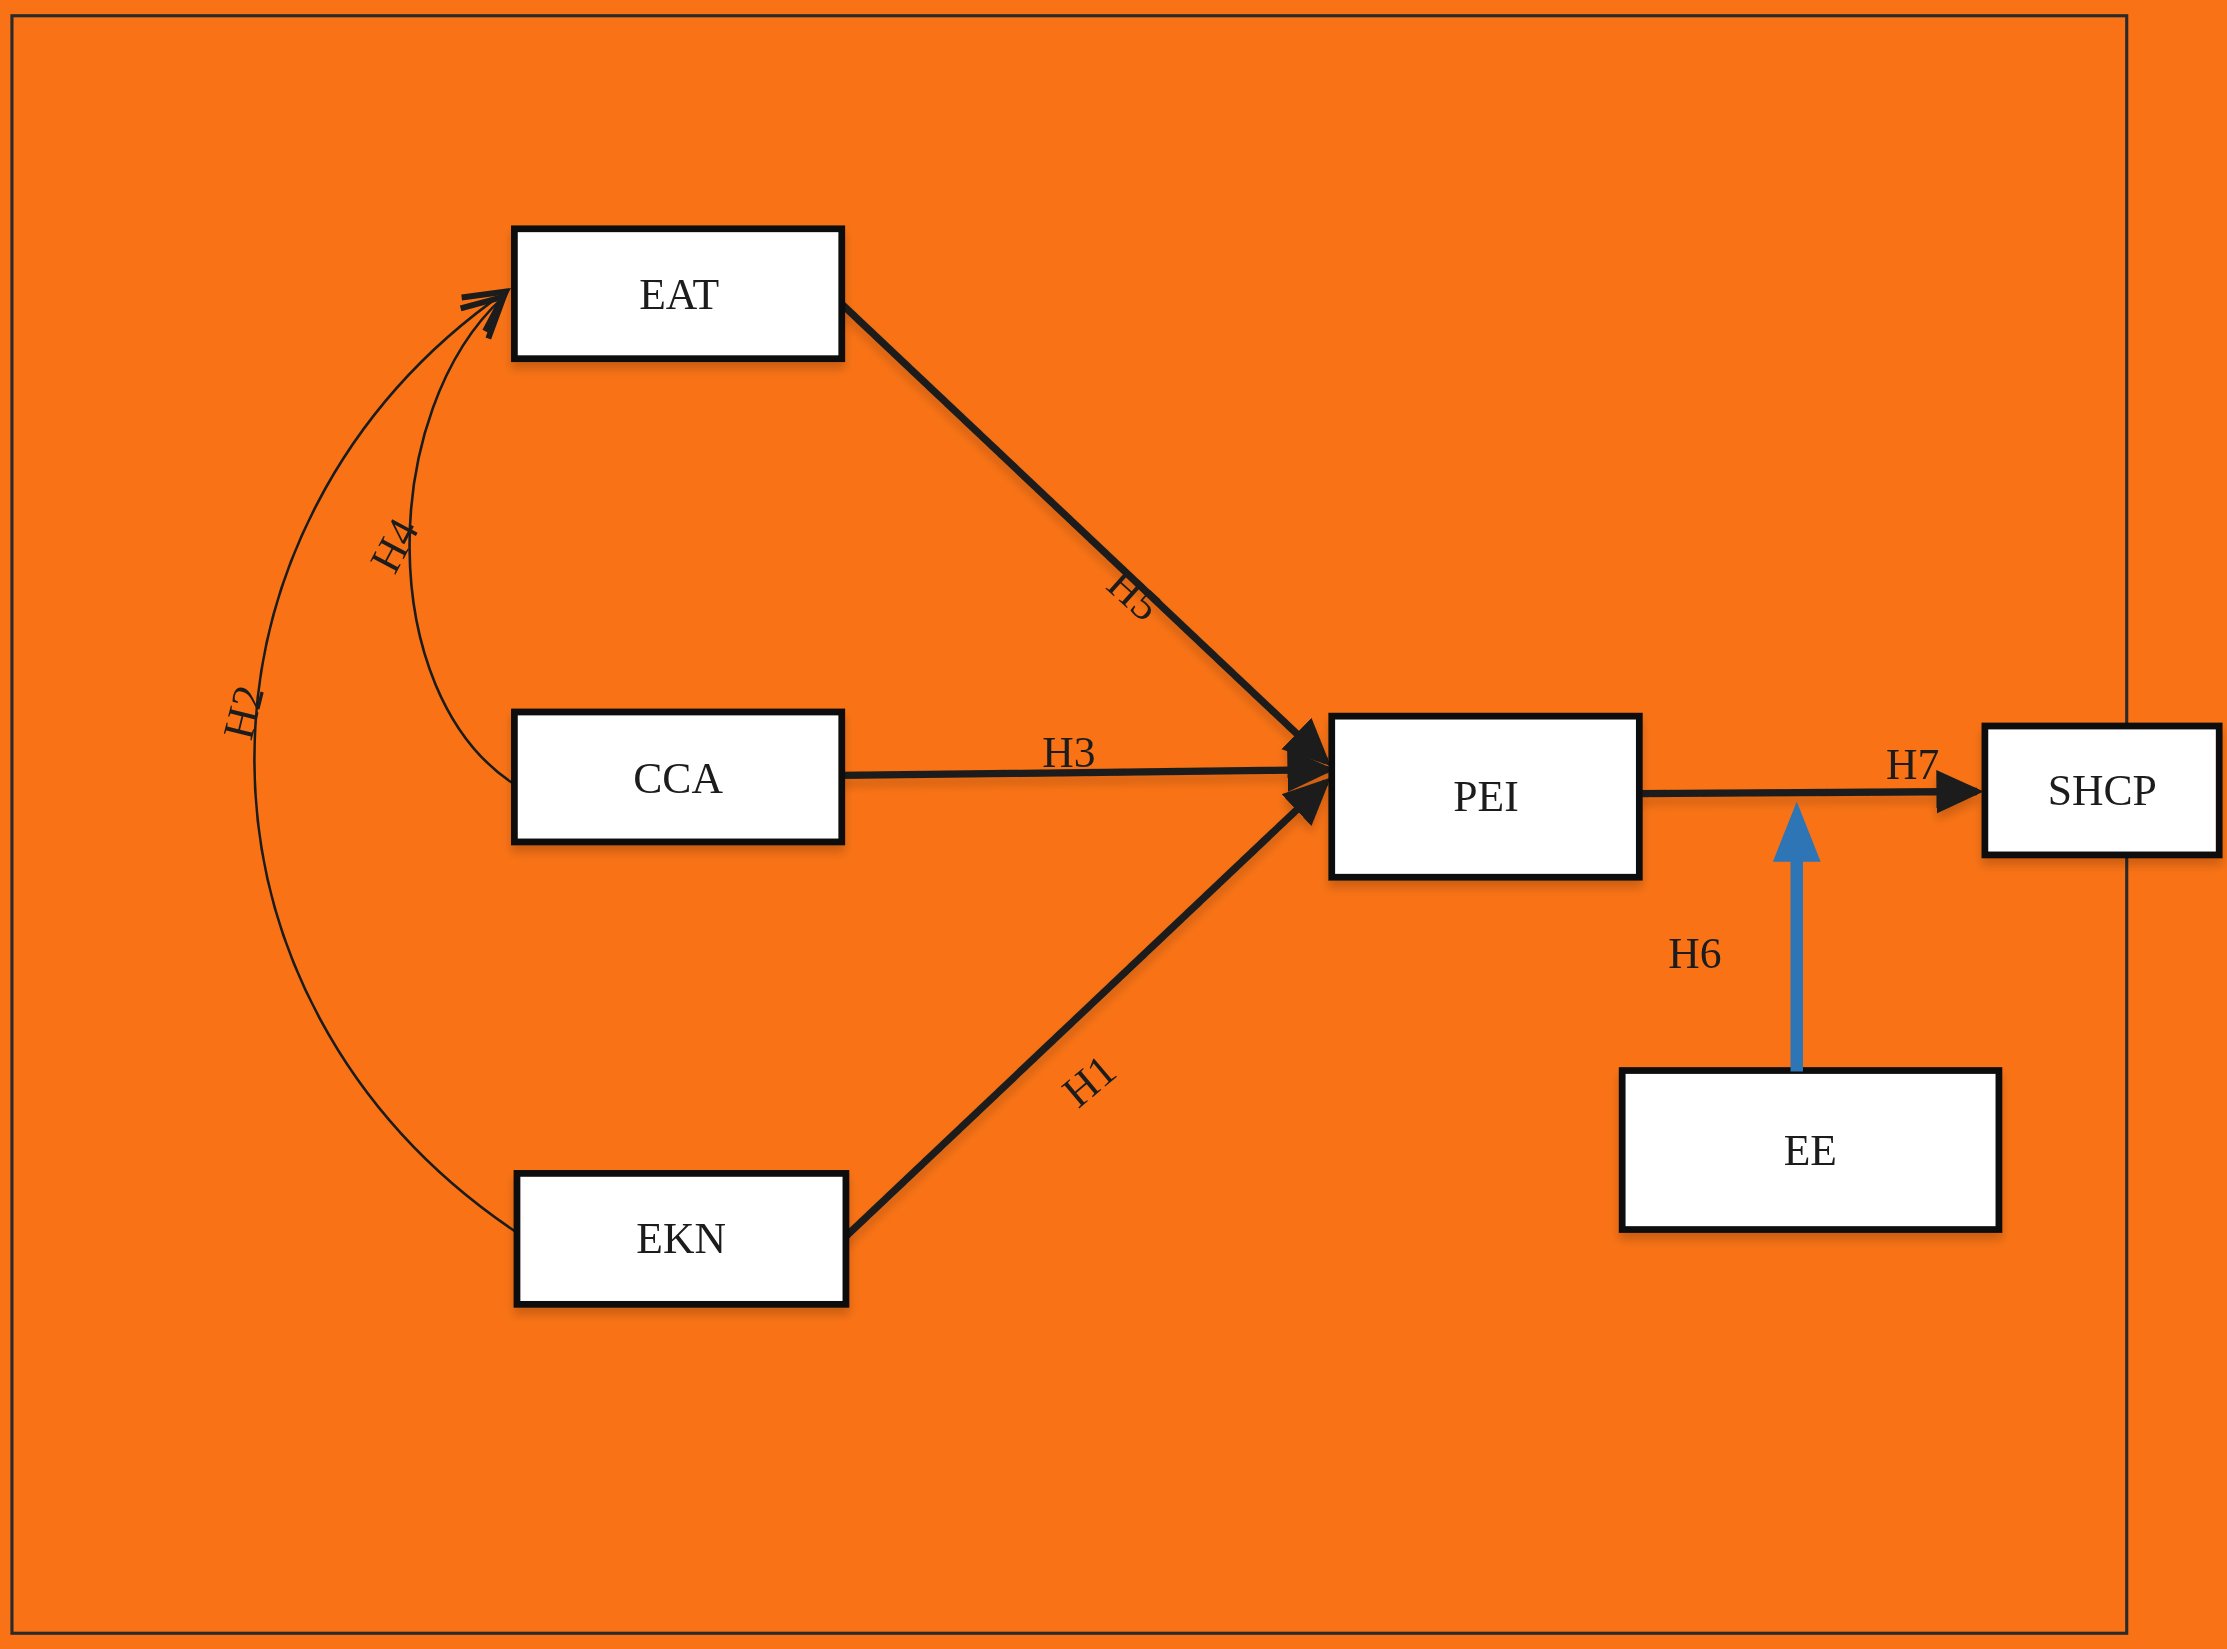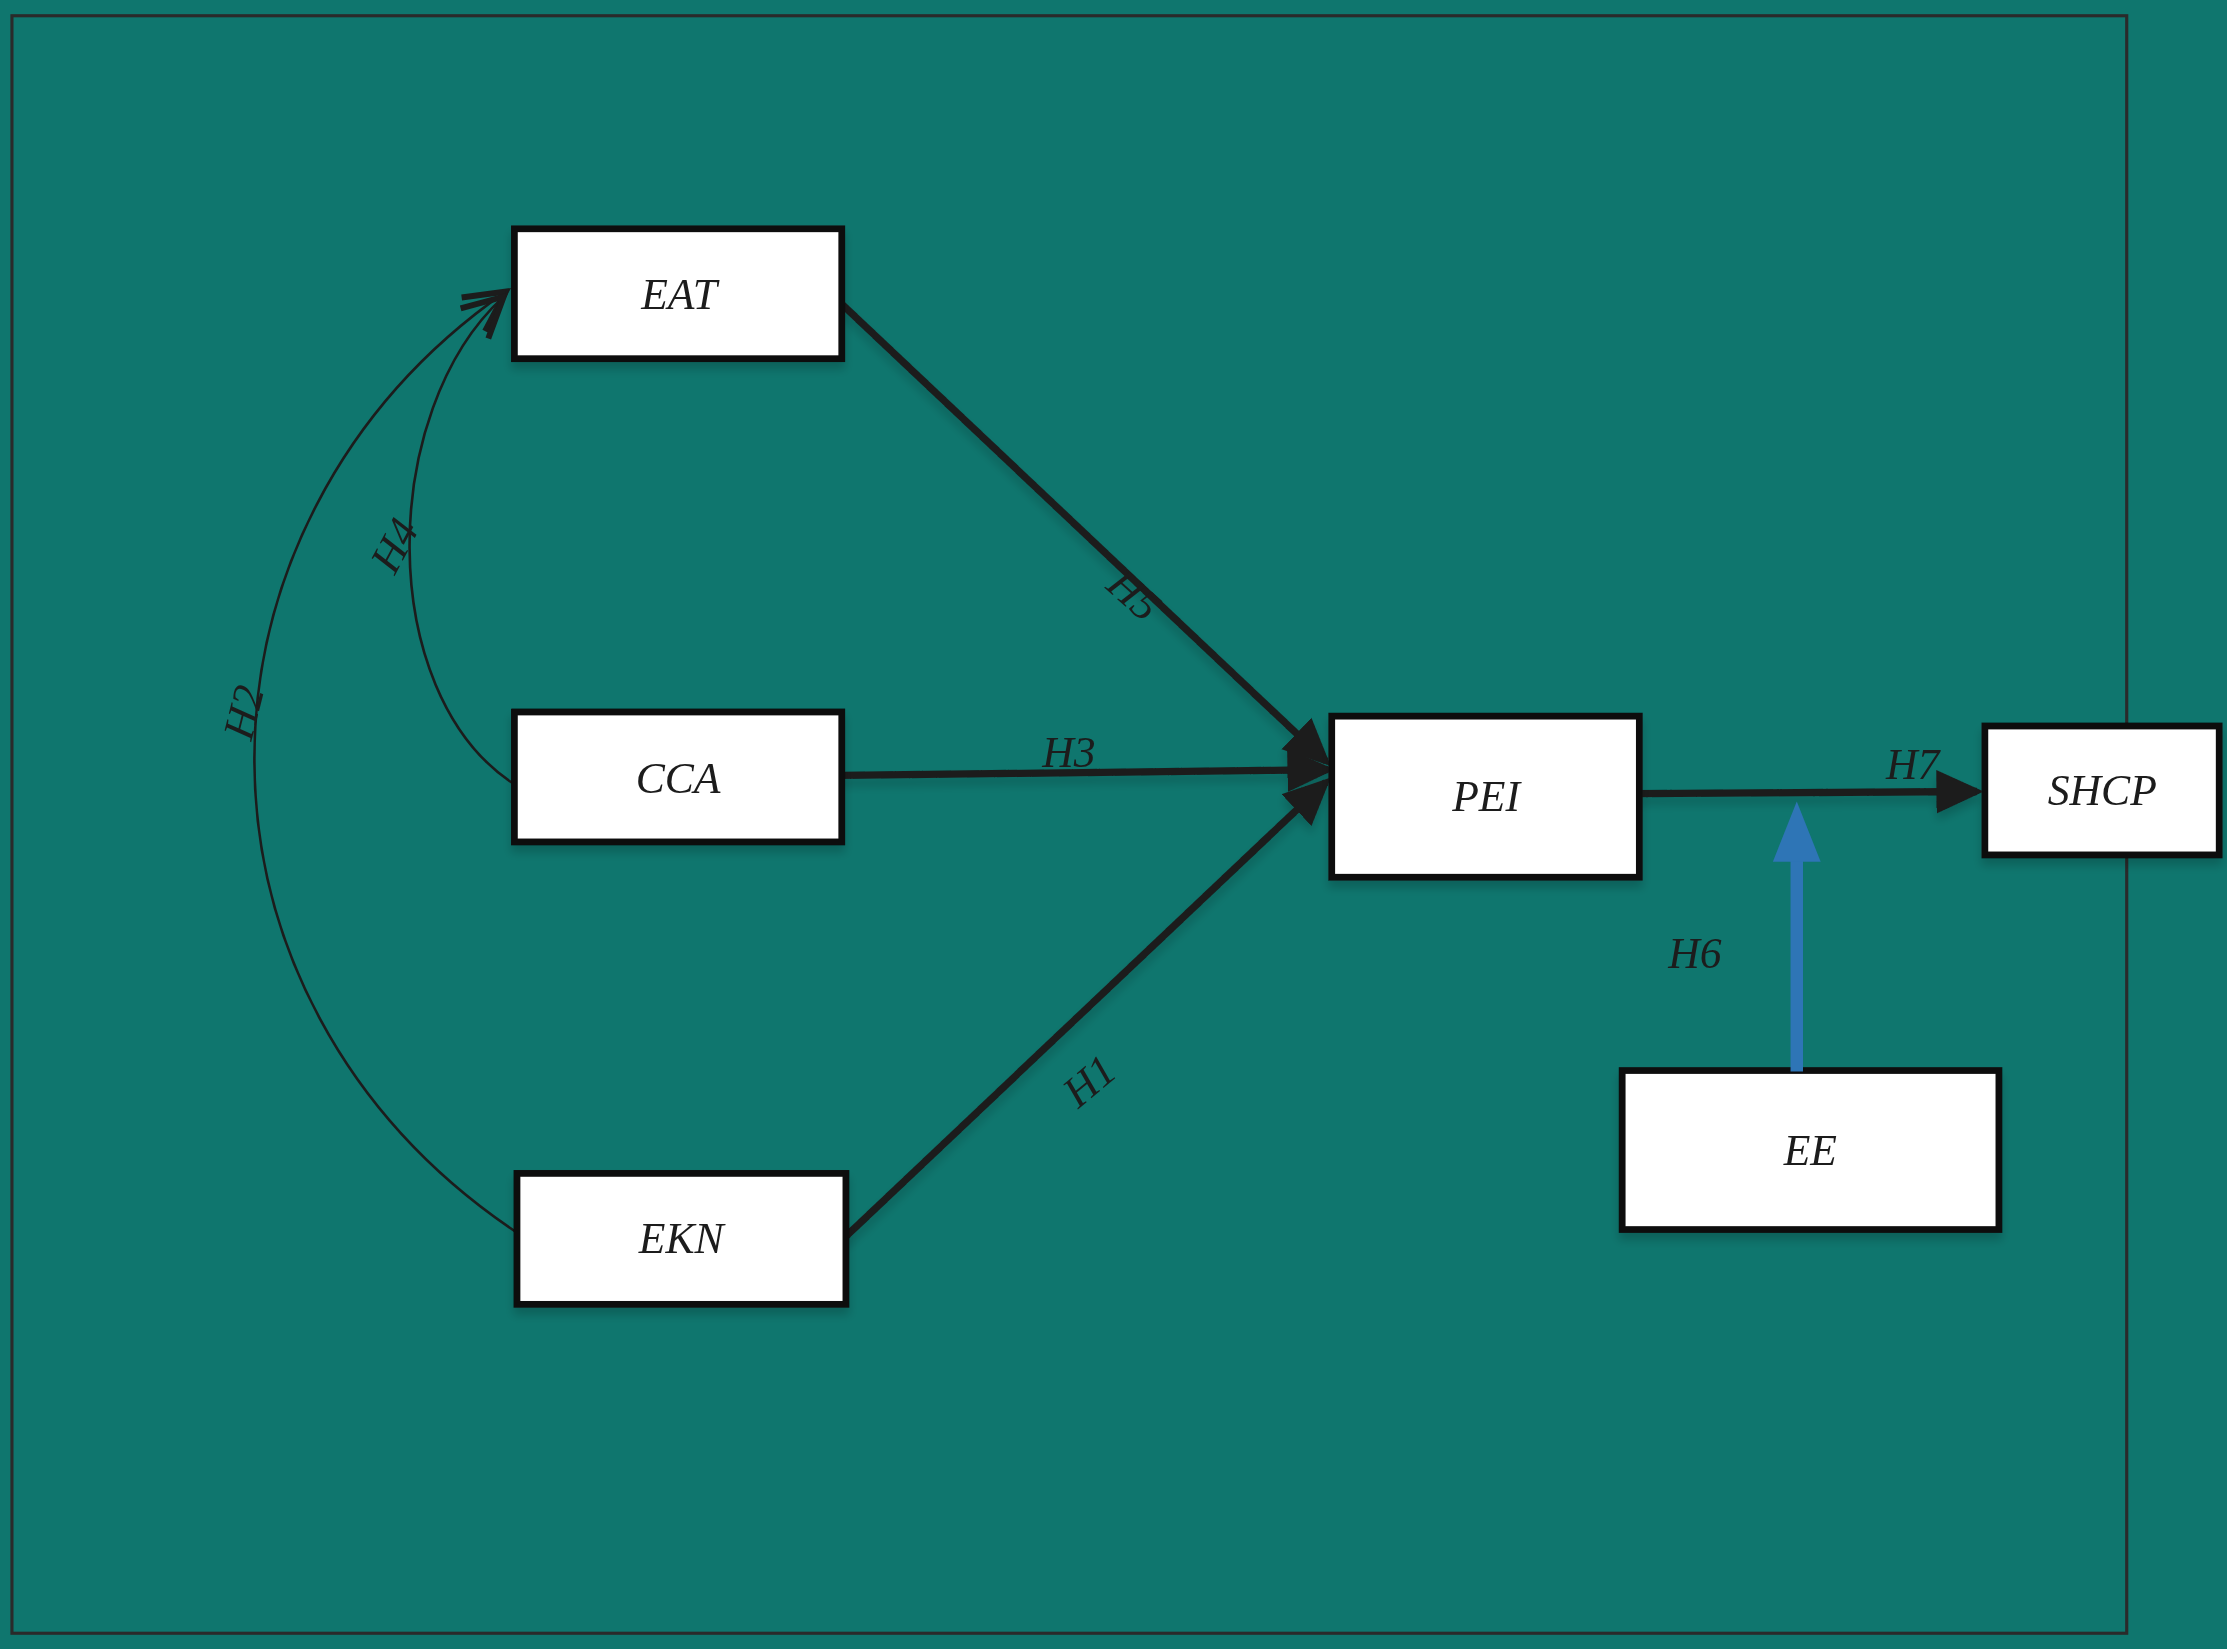--- a/index.html
+++ b/index.html
@@ -4,23 +4,22 @@
 <style>
   html, body {
     margin: 0;
     padding: 0;
     background: #ffffff;
   }
   .figure-wrap {
     position: relative;
     width: 2227px;
     height: 1649px;
-    background: #0f766e;
+    background: #f97316;
     font-family: "Liberation Serif", "DejaVu Serif", serif;
-    font-style: italic;
   }
   svg { display: block; }
   text.node-label, text.path-label {
     font-family: "Liberation Serif", "DejaVu Serif", serif;
     font-size: 84px;
     fill: #1c1c1c;
   }
 </style>
 </head>
 <body>

